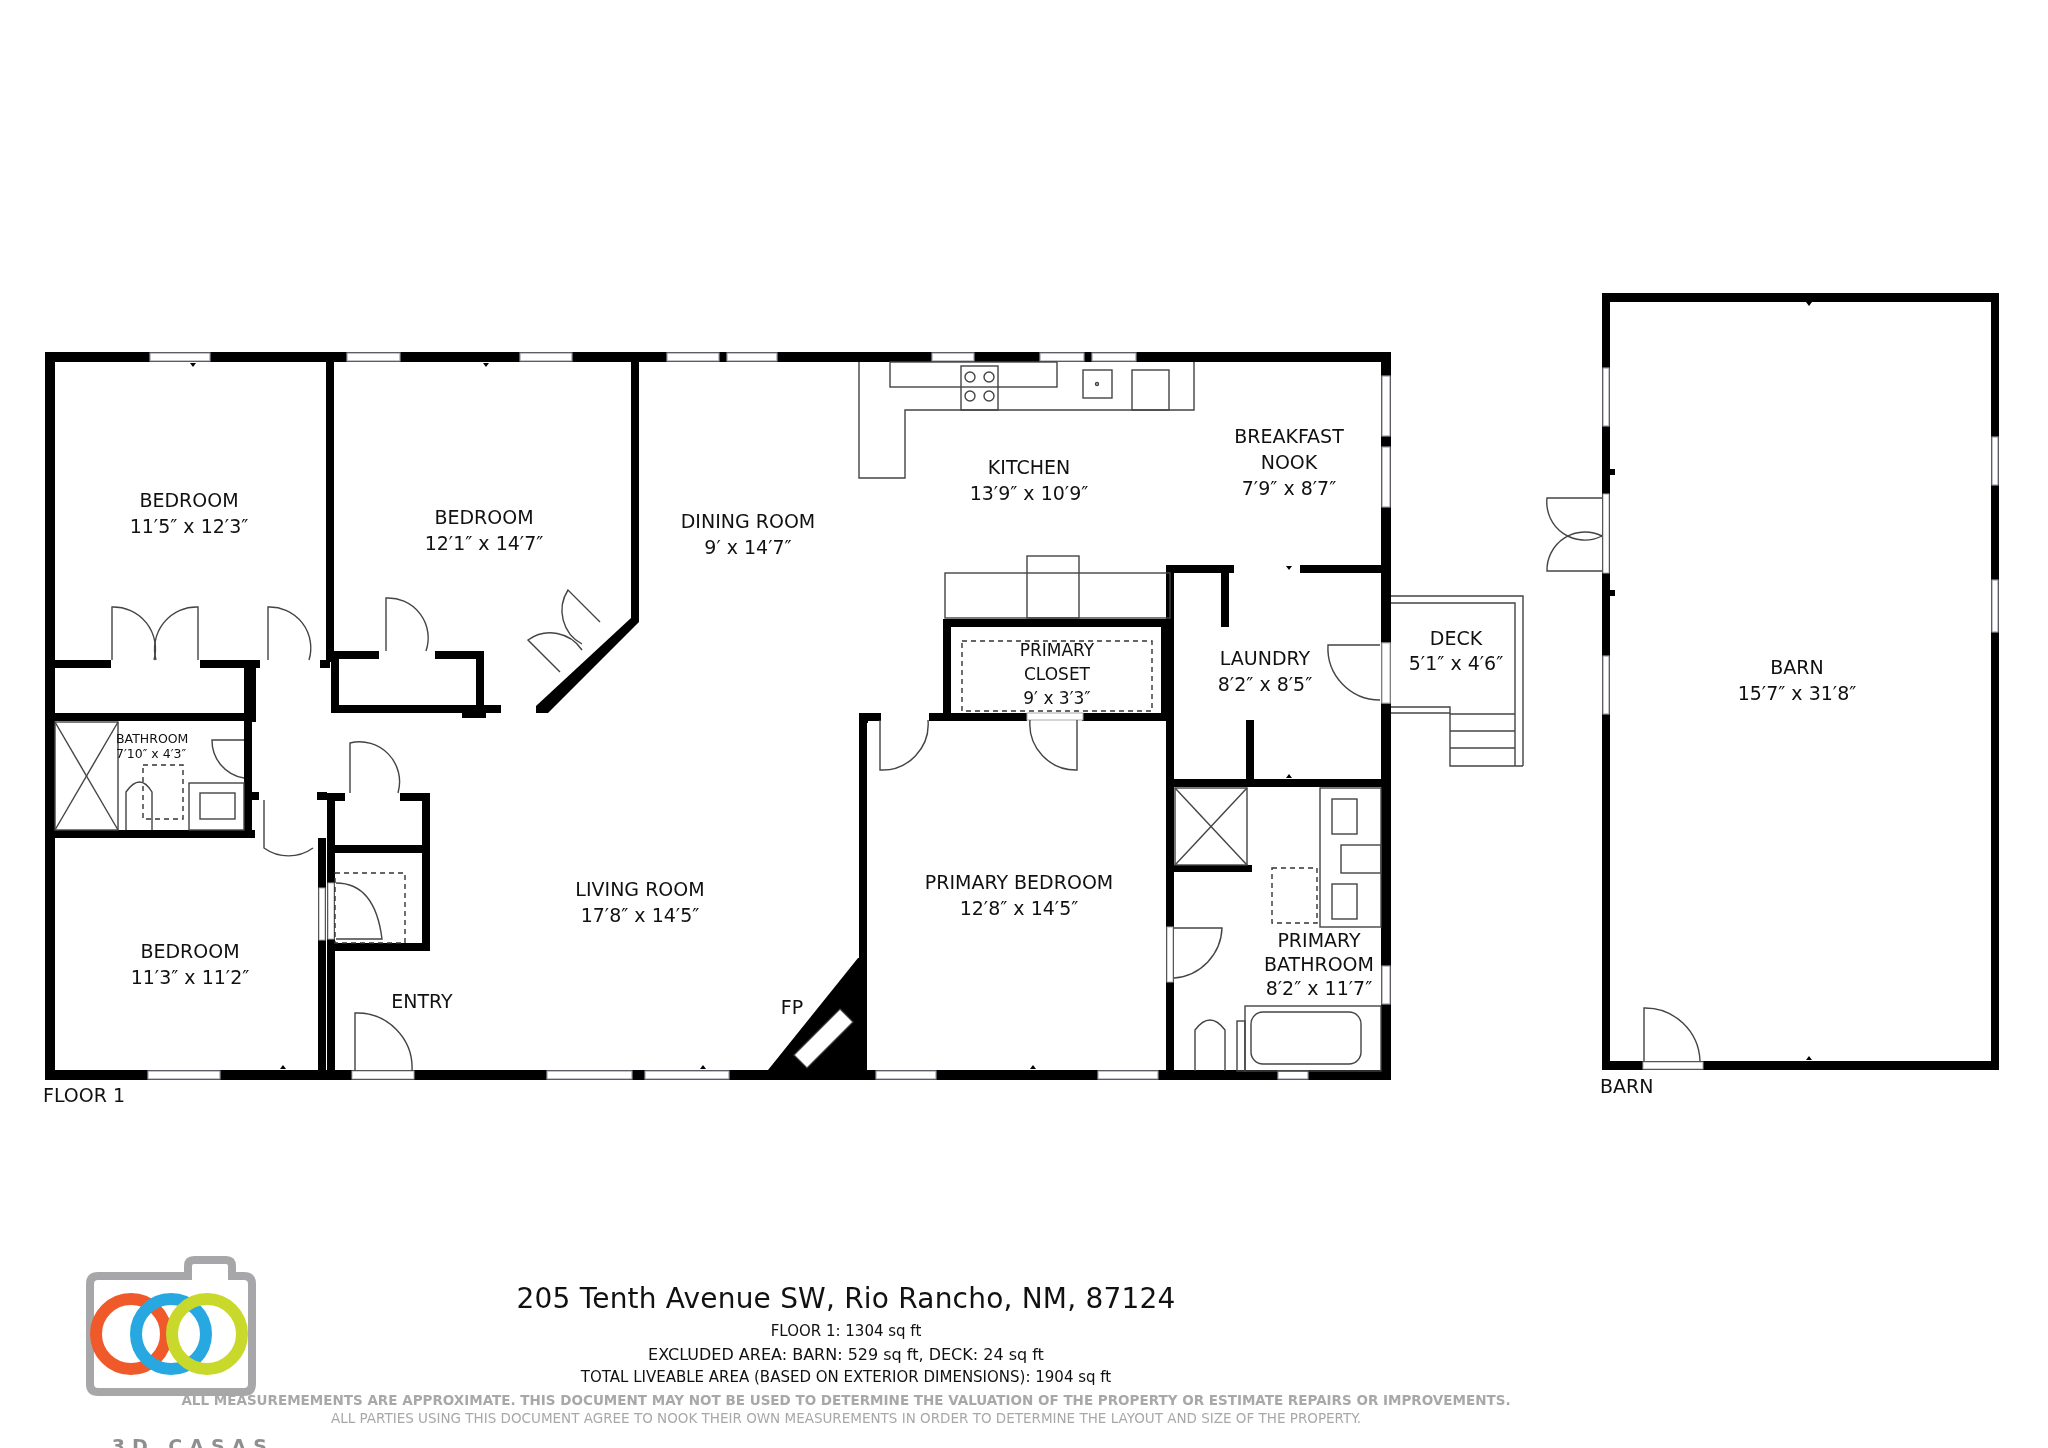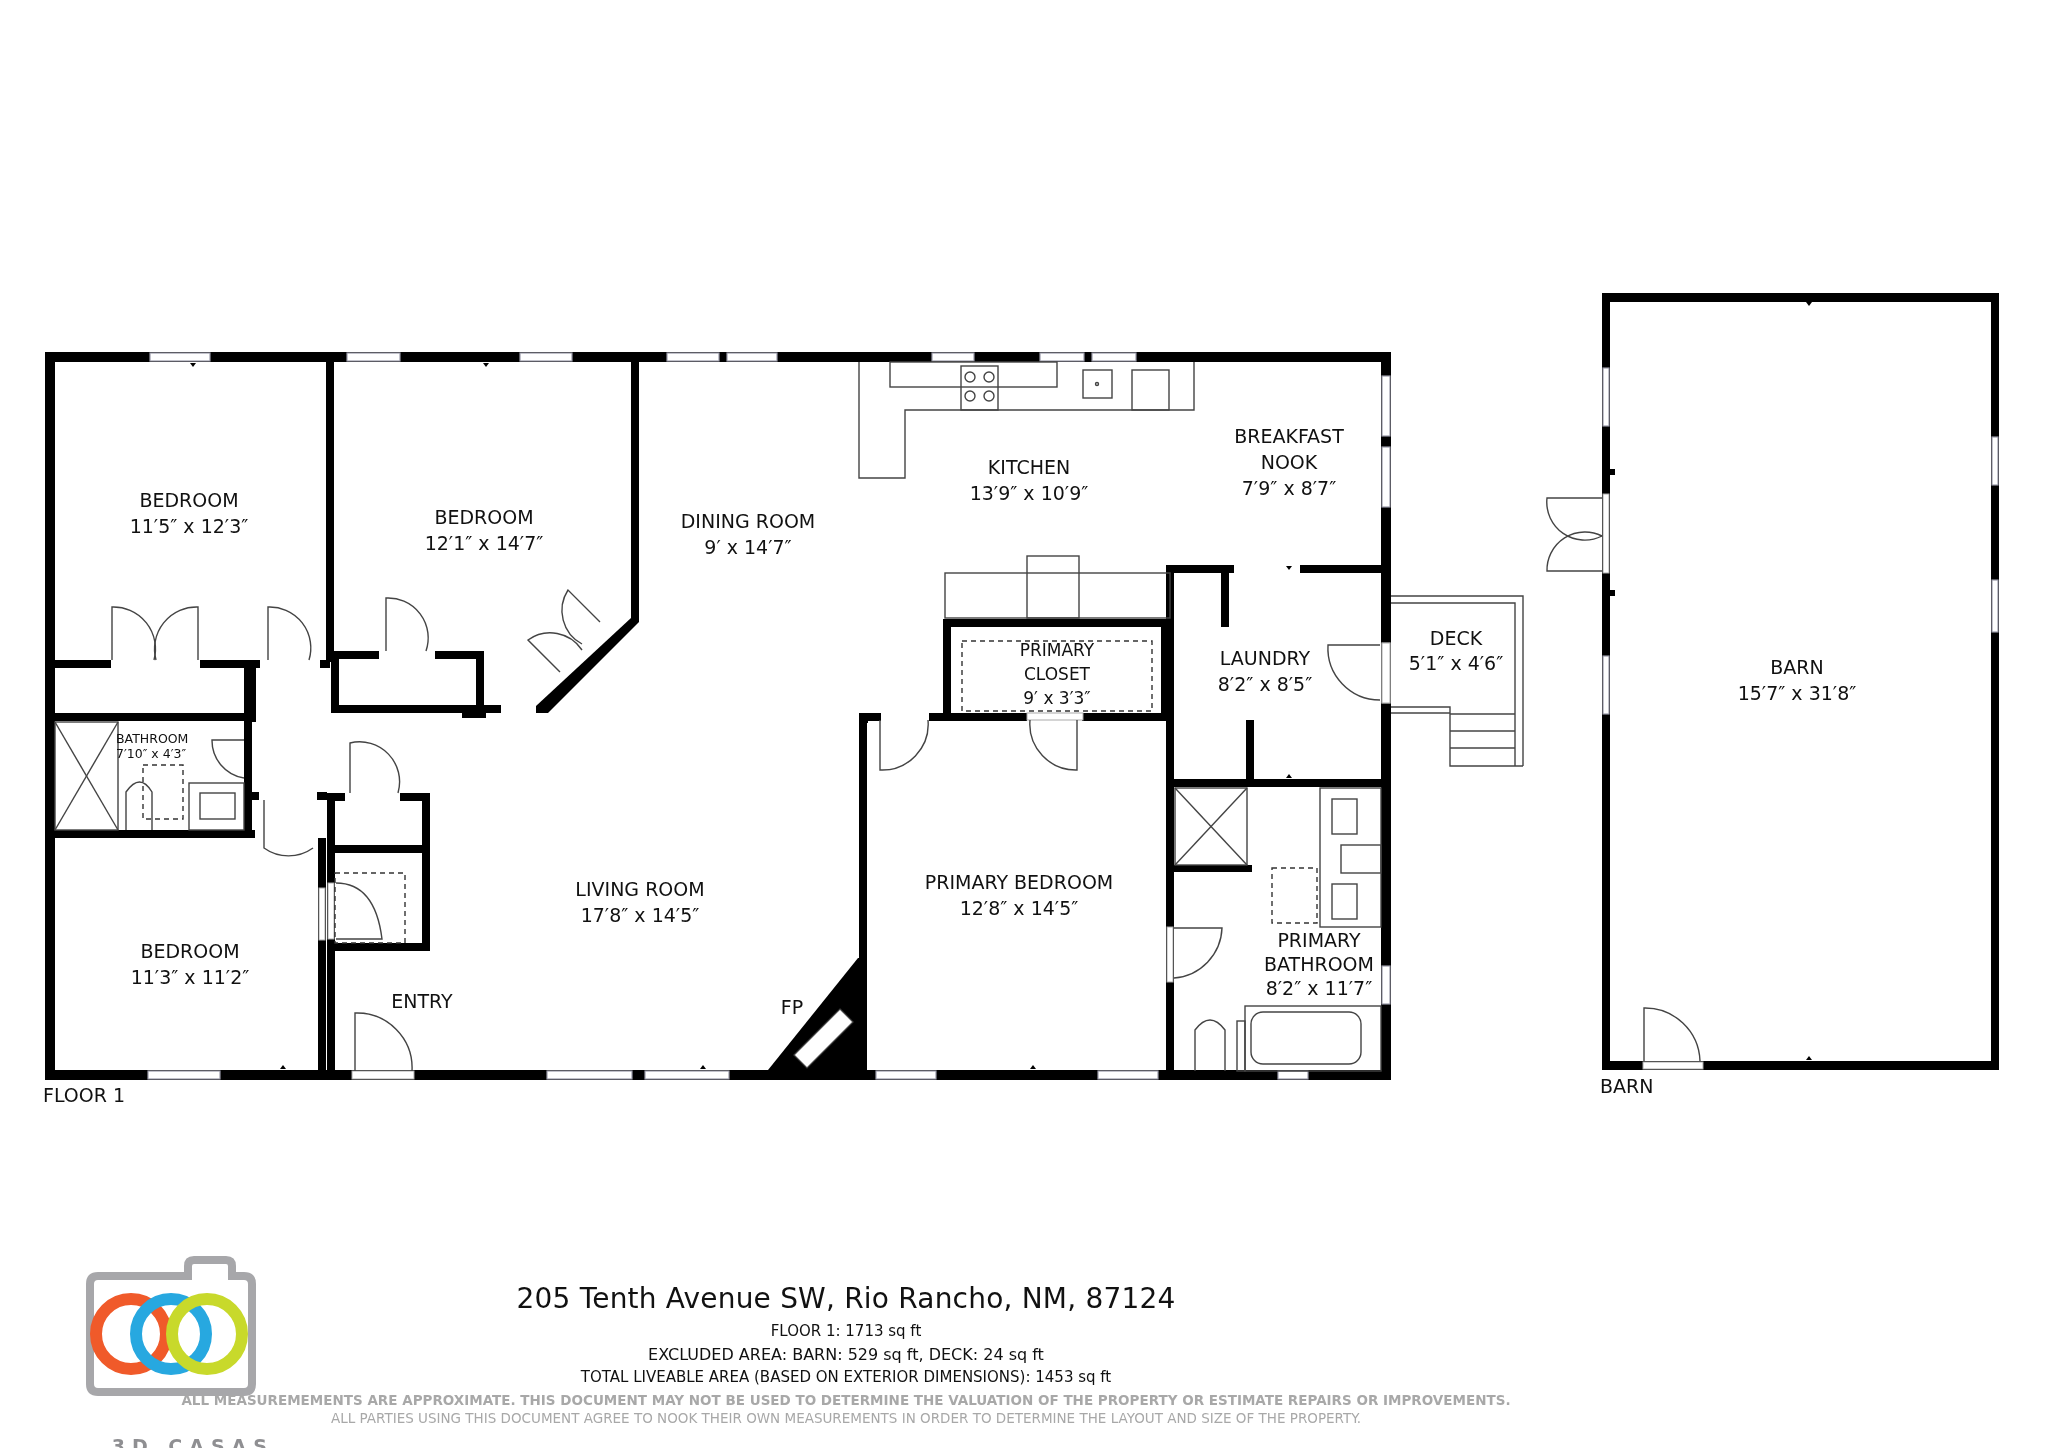--- a/index.html
+++ b/index.html
@@ -300,17 +300,17 @@
 
 <svg class="logo" viewBox="0 0 200 180" xmlns="http://www.w3.org/2000/svg">
   <path d="M14,28 Q14,20 22,20 L112,20 L112,10 Q112,4 118,4 L150,4 Q156,4 156,10 L156,20 L168,20 Q176,20 176,28 L176,128 Q176,136 168,136 L22,136 Q14,136 14,128 Z" fill="none" stroke="#a7a7aa" stroke-width="8"></path>
   <circle cx="55" cy="78" r="35" fill="none" stroke="#f05a2a" stroke-width="12"></circle>
   <circle cx="95" cy="78" r="35" fill="none" stroke="#27a8e0" stroke-width="12"></circle>
   <circle cx="131" cy="78" r="35" fill="none" stroke="#c8d92b" stroke-width="12"></circle>
 </svg>
 <div class="logo-text">3D CASAS</div>
 
 <div class="footer addr">205 Tenth Avenue SW, Rio Rancho, NM, 87124</div>
-<div class="footer f1">FLOOR 1: 1713 sq ft</div>
+<div class="footer f1">FLOOR 1: 1304 sq ft</div>
 <div class="footer f2">EXCLUDED AREA: BARN: 529 sq ft, DECK: 24 sq ft</div>
-<div class="footer f3">TOTAL LIVEABLE AREA (BASED ON EXTERIOR DIMENSIONS): 1453 sq ft</div>
+<div class="footer f3">TOTAL LIVEABLE AREA (BASED ON EXTERIOR DIMENSIONS): 1904 sq ft</div>
 <div class="footer disc d1">ALL MEASUREMEMENTS ARE APPROXIMATE. THIS DOCUMENT MAY NOT BE USED TO DETERMINE THE VALUATION OF THE PROPERTY OR ESTIMATE REPAIRS OR IMPROVEMENTS.</div>
 <div class="footer disc d2">ALL PARTIES USING THIS DOCUMENT AGREE TO NOOK THEIR OWN MEASUREMENTS IN ORDER TO DETERMINE THE LAYOUT AND SIZE OF THE PROPERTY.</div>
 
 </body></html>

